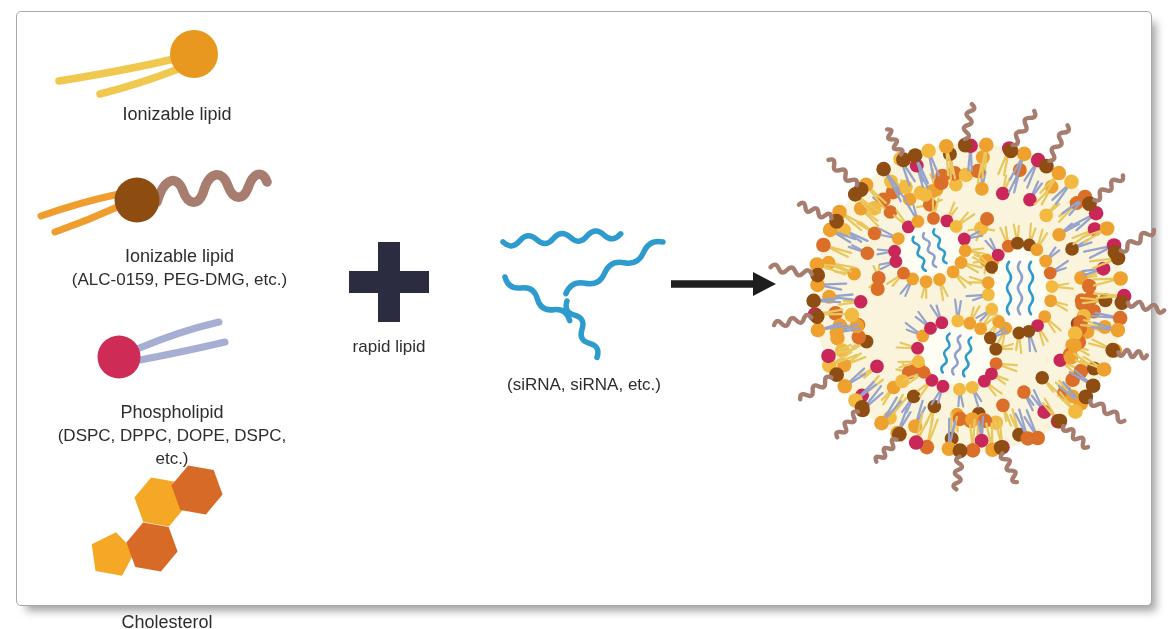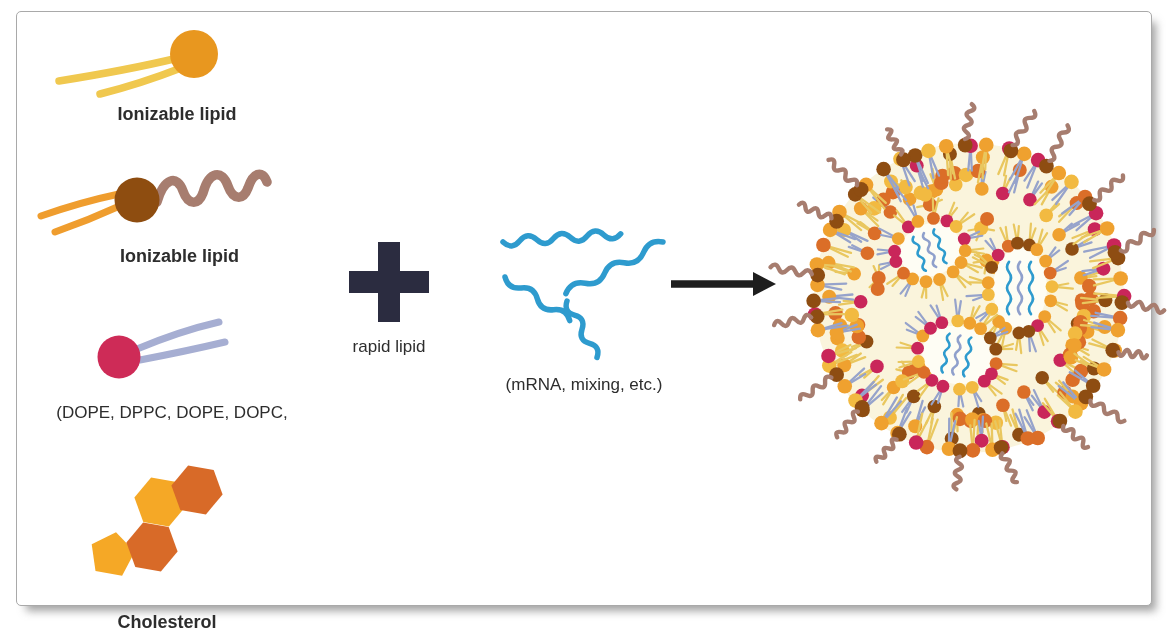--- a/index.html
+++ b/index.html
@@ -5,21 +5,21 @@
   html,body{margin:0;padding:0;background:#ffffff;}
   body{width:1172px;height:629px;position:relative;font-family:"Liberation Sans",sans-serif;}
   .canvas{position:absolute;left:0;top:0;width:1172px;height:629px;background:#fff;overflow:hidden;}
   .card{position:absolute;left:16px;top:11px;width:1134px;height:593px;background:#fff;
         border:1.5px solid #a9a9a9;border-radius:5px;
         box-shadow:7px 8px 9px -3px rgba(100,100,100,.6);}
   .abs{position:absolute;}
   svg{display:block;overflow:visible;}
   .lbl{position:absolute;text-align:center;color:var(--c-text,#2d2d2d);
        font-size:17px;line-height:23px;white-space:nowrap;}
-  .lbl .b{font-weight:bold;font-size:18px;text-align:center;}
+  .lbl .b{font-weight:normal;font-size:18px;text-align:center;}
   .ion-head{fill:var(--c-ionizable_head);}
   .ion-tail{stroke:var(--c-ionizable_tail);stroke-width:7.5;fill:none;stroke-linecap:round;}
   .peg-head{fill:var(--c-peg_head);}
   .peg-tail{stroke:var(--c-peg_tail);stroke-width:7;fill:none;stroke-linecap:round;}
   .peg-chain{stroke:var(--c-peg_chain);stroke-width:9.5;fill:none;stroke-linecap:round;}
   .phos-head{fill:var(--c-phospho_head);}
   .phos-tail{stroke:var(--c-phospho_tail);stroke-width:7;fill:none;stroke-linecap:round;}
   .chol-y{fill:var(--c-chol_yellow);}
   .chol-o{fill:var(--c-chol_orange);}
   .plus-shape{fill:var(--c-plus_sign);}
@@ -42,29 +42,32 @@
     </div>
 
     <svg class="abs" style="left:12px;top:148px" width="250" height="80" viewBox="0 0 250 80">
       <path class="peg-tail" d="M90,34 Q52,42 12,56"></path>
       <path class="peg-tail" d="M93,45 Q60,60 26,72"></path>
       <path class="peg-chain" d="M128,42 C135,18 148,14 154,31 C159,45 169,46 174,33 C180,11 193,9 199,26 C204,40 214,41 219,28 C224,13 233,9 238,22"></path>
       <circle class="peg-head" cx="108" cy="40" r="22.5"></circle>
     </svg>
     <div class="lbl" style="left:10px;top:233px;width:305px">
       <div class="b">Ionizable lipid</div>
+      <div>(ALC-0159, PEG-DMG, etc.)</div>
     </div>
 
     <svg class="abs" style="left:58px;top:303px" width="165" height="70" viewBox="0 0 165 70">
       <path class="phos-tail" d="M62,34 Q105,16 144,7"></path>
       <path class="phos-tail" d="M65,45 Q112,36 150,27"></path>
       <circle class="phos-head" cx="44" cy="42" r="21.5"></circle>
     </svg>
     <div class="lbl" style="left:5px;top:389px;width:300px">
-      <div>(DOPE, DPPC, DOPE, DOPC,</div>
+      <div class="b">Phospholipid</div>
+      <div>(DSPC, DPPC, DOPE, DSPC,</div>
+      <div>etc.)</div>
     </div>
 
     <svg class="abs" style="left:55px;top:450px" width="160" height="122" viewBox="0 0 160 122">
       <polygon class="chol-y" points="44,70.3 62.8,89.8 50.1,113.7 23.5,109 19.7,82.2"></polygon>
       <polygon class="chol-o" points="105.6,89.5 88.9,109.4 63.3,104.9 54.4,80.5 71.1,60.6 96.7,65.1"></polygon>
       <polygon class="chol-y" points="113.6,44.5 96.9,64.4 71.3,59.9 62.4,35.5 79.1,15.6 104.7,20.1"></polygon>
       <polygon class="chol-o" points="150.6,32.5 133.9,52.4 108.3,47.9 99.4,23.5 116.1,3.6 141.7,8.1"></polygon>
     </svg>
     <div class="lbl" style="left:55px;top:600px;width:190px;line-height:20px">
       <div class="b">Cholesterol</div>
@@ -77,21 +80,21 @@
       <div>rapid lipid</div>
     </div>
 
     <svg class="abs" id="na-svg" style="left:478px;top:203px" width="190" height="150" viewBox="0 0 190 150">
         <path d="M8.0,27.0 Q17.0,35.4 24.8,25.8 Q32.6,16.3 41.6,24.6 Q50.7,33.0 58.4,23.5 Q66.2,13.9 75.3,22.3 Q84.3,30.7 92.1,21.1 Q99.9,11.6 108.9,19.9 Q117.9,28.3 125.7,18.8" fill="none" stroke="#2E9BCE" stroke-width="5.5" stroke-linecap="round"></path>
         <path d="M168.0,27.0 Q154.1,24.2 148.6,37.3 Q143.1,50.4 129.2,47.7 Q115.2,44.9 109.7,58.0 Q104.2,71.1 90.3,68.3 Q76.4,65.5 70.9,78.6" fill="none" stroke="#2E9BCE" stroke-width="5.5" stroke-linecap="round"></path>
         <path d="M10.0,62.0 Q13.3,74.5 26.2,72.9 Q39.0,71.3 42.3,83.8 Q45.7,96.3 58.5,94.7 Q71.3,93.1 74.7,105.6" fill="none" stroke="#2E9BCE" stroke-width="5.5" stroke-linecap="round"></path>
         <path d="M72.0,86.0 Q68.3,97.1 79.5,100.1 Q90.8,103.2 87.0,114.3 Q83.3,125.3 94.5,128.4 Q105.8,131.5 102.0,142.5" fill="none" stroke="#2E9BCE" stroke-width="5.5" stroke-linecap="round"></path>
       </svg>
     <div class="lbl" style="left:458px;top:361px;width:218px">
-      <div>(mRNA, mixing, etc.)</div>
+      <div>(siRNA, siRNA, etc.)</div>
     </div>
 
     <svg class="abs" style="left:650px;top:254px" width="112" height="36" viewBox="0 0 112 36">
       <line class="arrow-line" x1="4" y1="18" x2="86" y2="18"></line>
       <polygon class="arrow-head" points="86,6 109,18 86,30"></polygon>
     </svg>
 
     <svg class="abs" id="lnp-svg" style="left:755px;top:73px" width="395" height="424" viewBox="0 0 395 424">
         <circle cx="197" cy="213" r="155" fill="#FAF4DC"></circle>
         <g>

